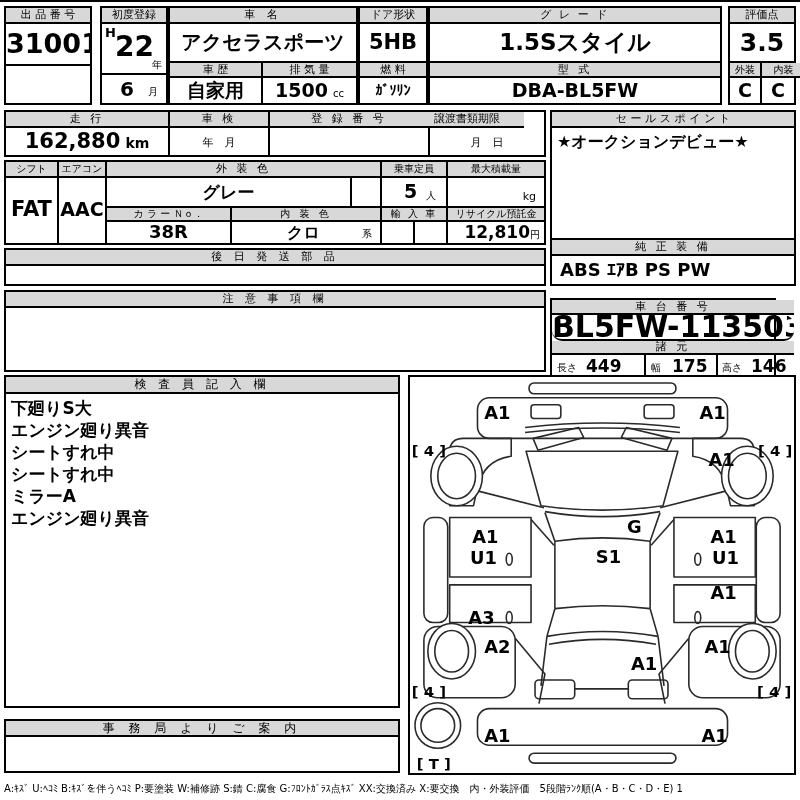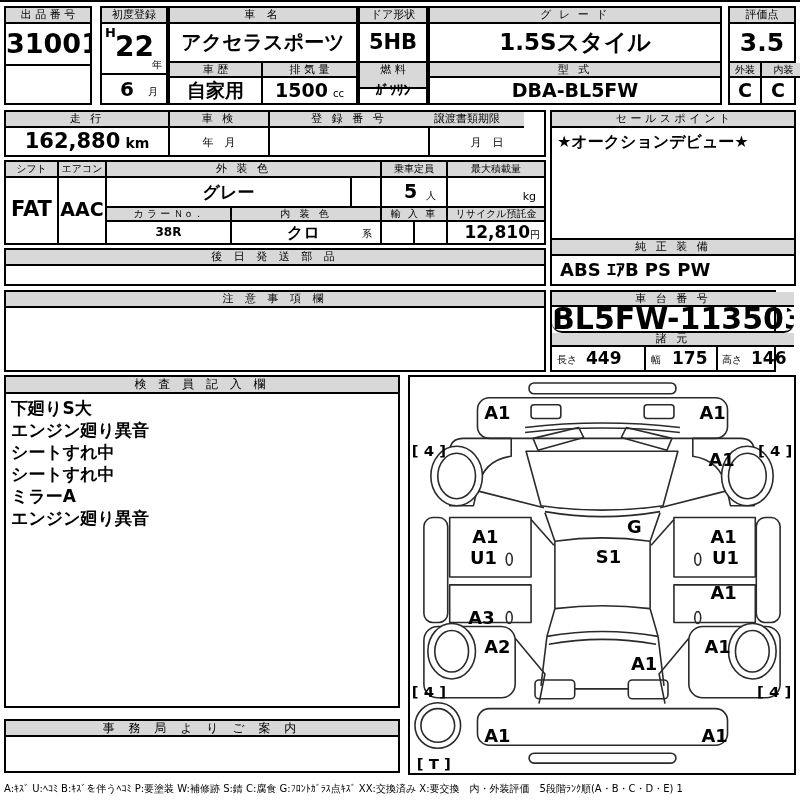--- a/index.html
+++ b/index.html
@@ -49,21 +49,21 @@
     <div class="cell v br" style="left:0;top:70px;width:93px;height:25px;font-size:19px;line-height:24px;">自家用</div>
     <div class="cell" style="left:93px;top:70px;width:93px;height:25px;text-align:center;">
       <span style="font-weight:bold;font-size:19px;line-height:24px;">1500</span>
       <span class="u">cc</span>
     </div>
   </div>
 
   <div class="box" style="left:358px;top:6px;width:70px;height:99px;">
     <div class="cell h" style="left:0;top:0;width:66px;height:16px;line-height:14px;">ドア形状</div>
     <div class="cell v bb" style="left:0;top:16px;width:66px;height:39px;font-size:21px;line-height:37px;">5HB</div>
-    <div class="cell h" style="left:0;top:55px;width:66px;height:26px;line-height:13px;">燃 料</div>
+    <div class="cell h" style="left:0;top:55px;width:66px;height:15px;line-height:13px;">燃 料</div>
     <div class="cell v" style="left:0;top:70px;width:66px;height:25px;font-size:14px;line-height:24px;">ｶﾞｿﾘﾝ</div>
   </div>
 
   <div class="box" style="left:428px;top:6px;width:294px;height:99px;">
     <div class="cell h" style="left:0;top:0;width:290px;height:16px;line-height:14px;letter-spacing:2px;">グ レ ー ド</div>
     <div class="cell v bb" style="left:0;top:16px;width:290px;height:39px;font-size:23px;line-height:37px;">1.5Sスタイル</div>
     <div class="cell h" style="left:0;top:55px;width:290px;height:15px;line-height:13px;letter-spacing:3px;">型 式</div>
     <div class="cell v" style="left:0;top:70px;width:290px;height:25px;font-size:19px;line-height:24px;">DBA-BL5FW</div>
   </div>
 
@@ -115,21 +115,21 @@
     </div>
     <div class="cell bb" style="left:442px;top:16px;width:96px;height:30px;">
       <span style="position:absolute;right:8px;bottom:3px;font-size:11px;">kg</span>
     </div>
 
     <div class="cell h br" style="left:101px;top:46px;width:125px;height:14px;line-height:12px;font-size:10px;">カ ラ ー Ｎｏ．</div>
     <div class="cell h br" style="left:226px;top:46px;width:150px;height:14px;line-height:12px;font-size:10px;letter-spacing:3px;text-align:center;">内 装 色</div>
     <div class="cell h br" style="left:376px;top:46px;width:66px;height:14px;line-height:12px;font-size:10px;letter-spacing:2px;">輸 入 車</div>
     <div class="cell h" style="left:442px;top:46px;width:96px;height:14px;line-height:12px;font-size:10px;">リサイクル預託金</div>
 
-    <div class="cell v br" style="left:101px;top:60px;width:125px;height:21px;font-size:12px;line-height:20px;">38R</div>
+    <div class="cell v br" style="left:101px;top:60px;width:125px;height:21px;font-size:18px;line-height:20px;">38R</div>
     <div class="cell br" style="left:226px;top:60px;width:150px;height:21px;">
       <span style="position:absolute;left:55px;top:1px;font-weight:bold;font-size:16px;">クロ</span>
       <span style="position:absolute;right:8px;bottom:2px;font-size:10px;">系</span>
     </div>
     <div class="cell br" style="left:376px;top:60px;width:33px;height:21px;"></div>
     <div class="cell br" style="left:409px;top:60px;width:33px;height:21px;"></div>
     <div class="cell" style="left:442px;top:60px;width:96px;height:21px;text-align:right;">
       <span style="font-weight:bold;font-size:17px;line-height:20px;">12,810</span><span class="u" style="padding-right:4px;">円</span>
     </div>
   </div>
@@ -137,21 +137,21 @@
   <div class="box" style="left:4px;top:248px;width:542px;height:38px;">
     <div class="cell h" style="left:0;top:0;width:538px;height:16px;line-height:14px;letter-spacing:4px;">後 日 発 送 部 品</div>
     <div class="cell" style="left:0;top:16px;width:538px;height:18px;"></div>
   </div>
 
   <div class="box" style="left:4px;top:290px;width:542px;height:82px;">
     <div class="cell h" style="left:0;top:0;width:538px;height:16px;line-height:14px;letter-spacing:4px;">注 意 事 項 欄</div>
     <div class="cell" style="left:0;top:16px;width:538px;height:62px;"></div>
   </div>
 
-  <div class="box" style="left:550px;top:290px;width:226px;height:82px;">
+  <div class="box" style="left:550px;top:298px;width:226px;height:82px;">
     <div class="cell h" style="left:0;top:0;width:242px;height:15px;line-height:13px;letter-spacing:3px;">車 台 番 号</div>
     <div class="cell v bb" style="left:0;top:15px;width:242px;height:26px;font-size:30px;line-height:24px;border-radius:10px;">BL5FW-113503</div>
     <div class="cell h" style="left:0;top:41px;width:242px;height:14px;line-height:12px;letter-spacing:3px;">諸 元</div>
     <div class="cell br" style="left:0;top:55px;width:94px;height:23px;">
       <span style="position:absolute;left:5px;top:6px;font-size:10px;">長さ</span>
       <span style="position:absolute;left:34px;top:1px;font-weight:bold;font-size:17px;">449</span>
     </div>
     <div class="cell br" style="left:94px;top:55px;width:72px;height:23px;">
       <span style="position:absolute;left:5px;top:6px;font-size:10px;">幅</span>
       <span style="position:absolute;left:26px;top:1px;font-weight:bold;font-size:17px;">175</span>

